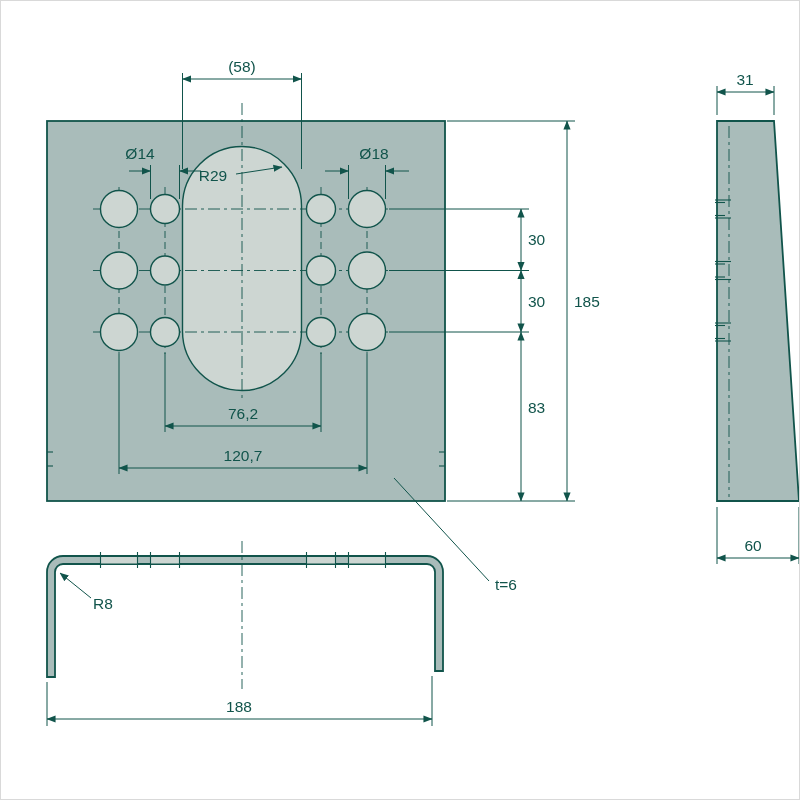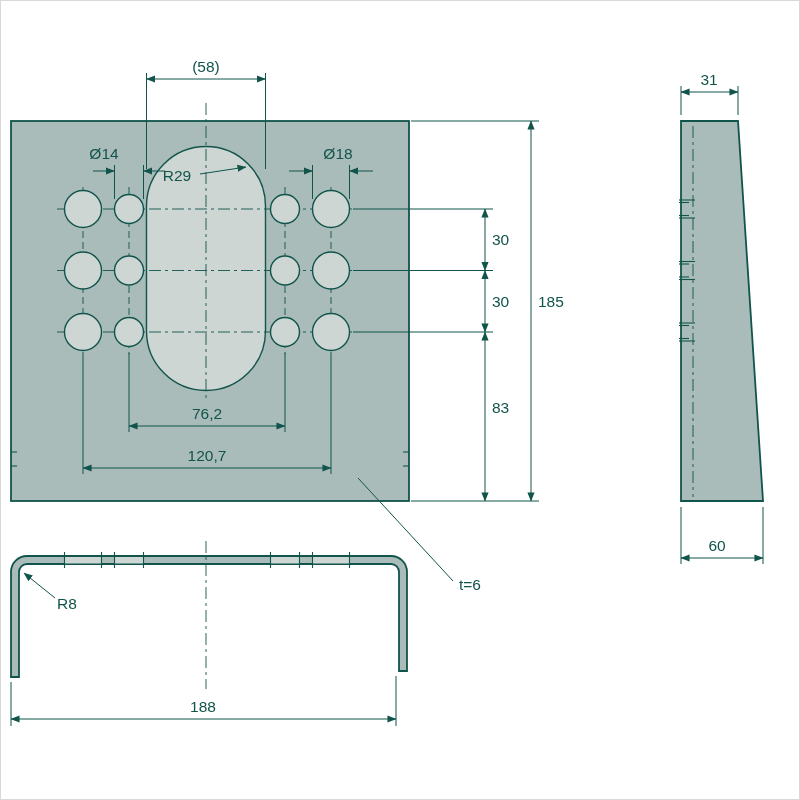--- a/index.html
+++ b/index.html
@@ -7,21 +7,21 @@
     --part-fill:#a9bcba;
     --hole-fill:#cdd6d2;
     --page-bg:#ffffff;
     --page-border:#d9d9d9;
   }
   html,body{margin:0;padding:0;background:var(--page-bg);}
   .canvas{
     width:800px;height:800px;box-sizing:border-box;
     border:1px solid var(--page-border);
     background:var(--page-bg);
-    position:relative;overflow:hidden;
+    position:relative;overflow:hidden;padding-left:36px;
   }
   svg{display:block;}
   .outline{fill:var(--part-fill);stroke:var(--line);stroke-width:1.8;stroke-linejoin:miter;}
   .cut{fill:var(--hole-fill);stroke:var(--line);stroke-width:1.4;}
   .band{fill:var(--hole-fill);stroke:none;}
   .cl{stroke:var(--line);stroke-width:0.9;fill:none;stroke-dasharray:12 4 3 4;}
   .cl2{stroke:var(--line);stroke-width:0.9;fill:none;stroke-dasharray:7 4;}
   .dim{stroke:var(--line);stroke-width:1;fill:none;}
   .tick{stroke:var(--line);stroke-width:1.1;fill:none;}
   .lbl{fill:var(--line);font-family:"Liberation Sans",sans-serif;font-size:15.5px;}

